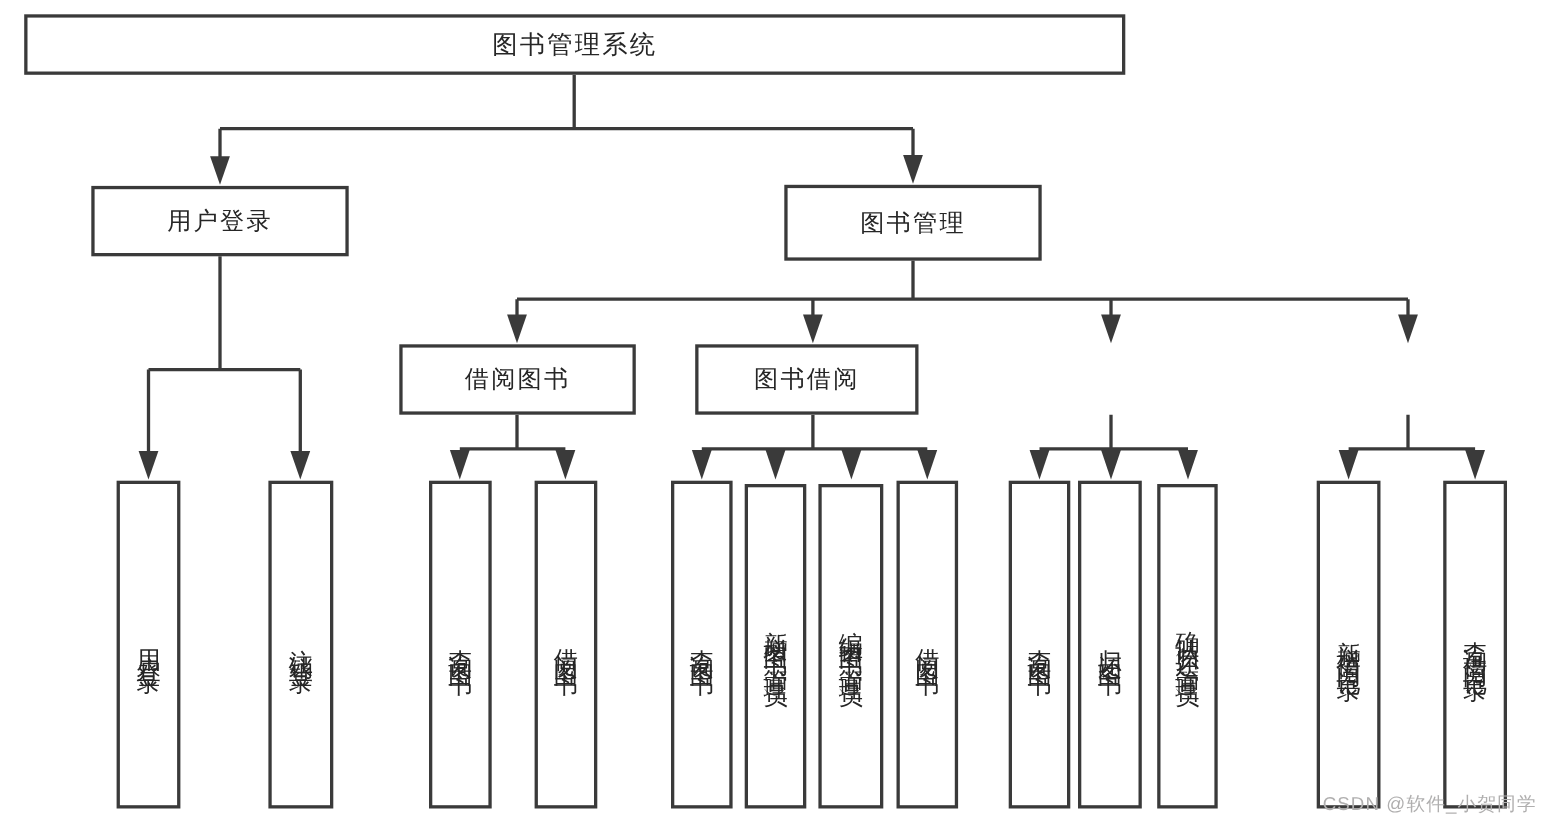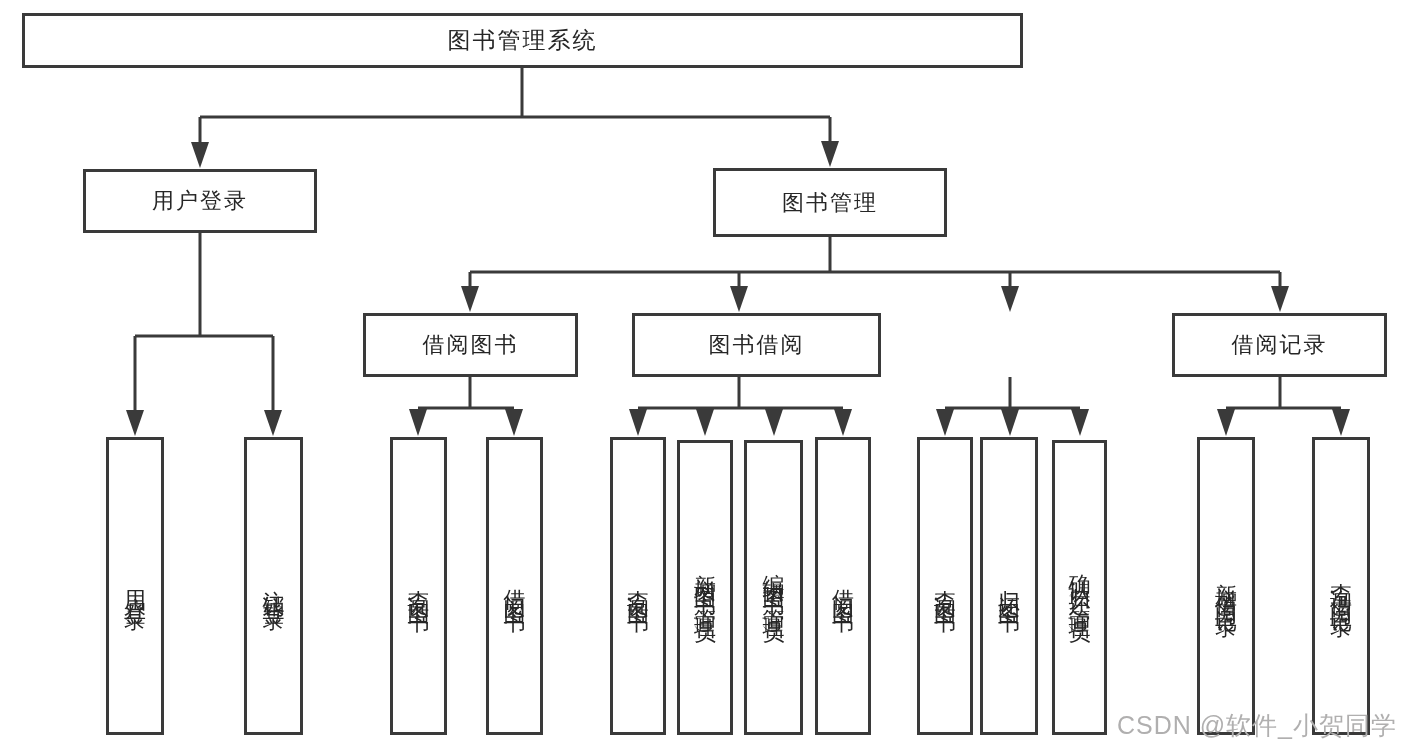--- a/index.html
+++ b/index.html
@@ -21,21 +21,21 @@
   }
   .node-h { font-size:23px; letter-spacing:2px; white-space:nowrap; }
   .node-h.small { font-size:22px; }
   .node-v span {
     writing-mode:vertical-rl; text-orientation:mixed;
     font-size:22px; letter-spacing:7px; line-height:1;
     color:#262626;
   }
   .watermark {
     position:absolute; right:8px; bottom:5px;
-    font-size:25px; letter-spacing:1px;
+    font-size:17px; letter-spacing:1px;
     color:#b0afaf; z-index:10; white-space:nowrap;
   }
 </style>
 </head>
 <body>
 
 <div class="canvas">
 
   <svg class="wires" width="1405" height="747" viewBox="0 0 1405 747">
     <g>
@@ -87,25 +87,22 @@
   <div class="node node-h small" style="left:83px;top:169px;width:234px;height:64px">
     <span>用户登录</span>
   </div>
   <div class="node node-h small" style="left:713px;top:168px;width:234px;height:69px">
     <span>图书管理</span>
   </div>
 
   <div class="node node-h small" style="left:363px;top:313px;width:215px;height:64px">
     <span>借阅图书</span>
   </div>
-  <div class="node node-h small" style="left:632px;top:313px;width:249px;height:64px">
+  <div class="node node-h small" style="left:632px;top:313px;width:203px;height:64px">
     <span>图书借阅</span>
-  </div>
-  <div class="node node-h small" style="left:1172px;top:313px;width:215px;height:64px">
-    <span>借阅记录</span>
   </div>
 
   <div class="node node-v" style="left:106px;top:437px;width:58px;height:298px">
     <span>用户登录</span>
   </div>
   <div class="node node-v" style="left:244px;top:437px;width:59px;height:298px">
     <span>注销登录</span>
   </div>
 
   <div class="node node-v" style="left:390px;top:437px;width:57px;height:298px">

